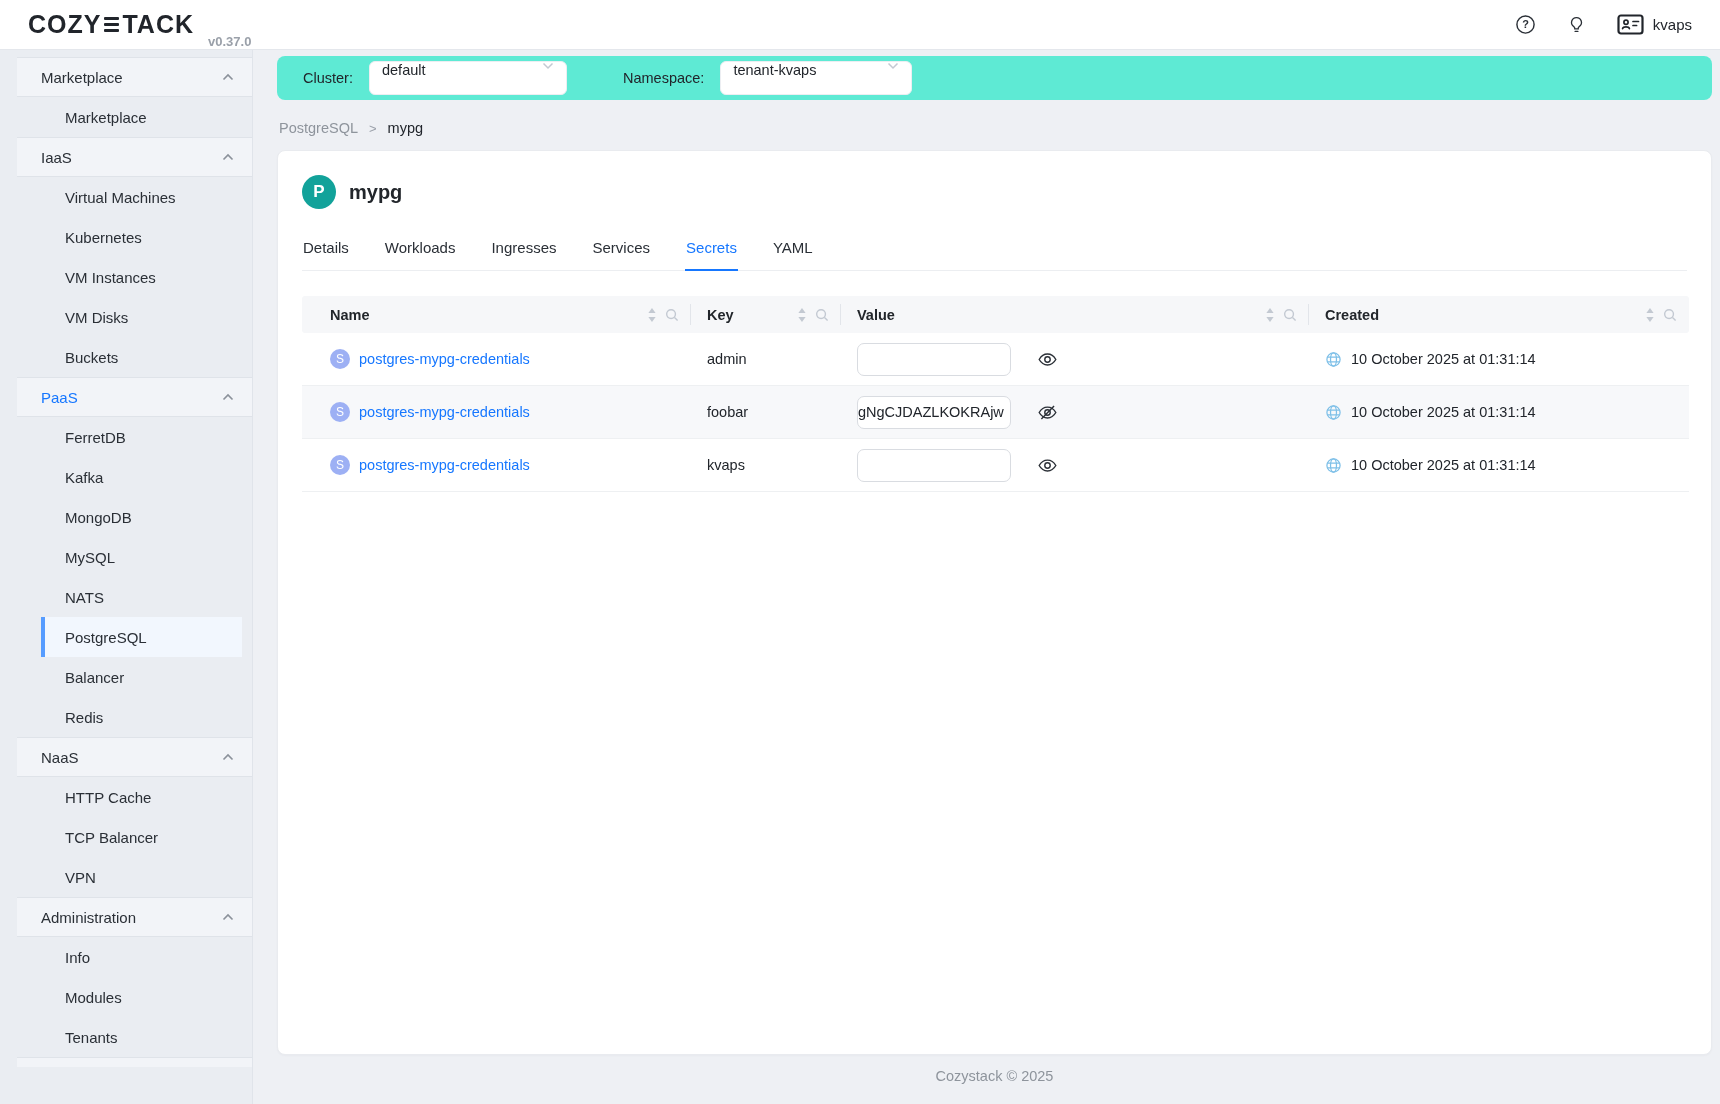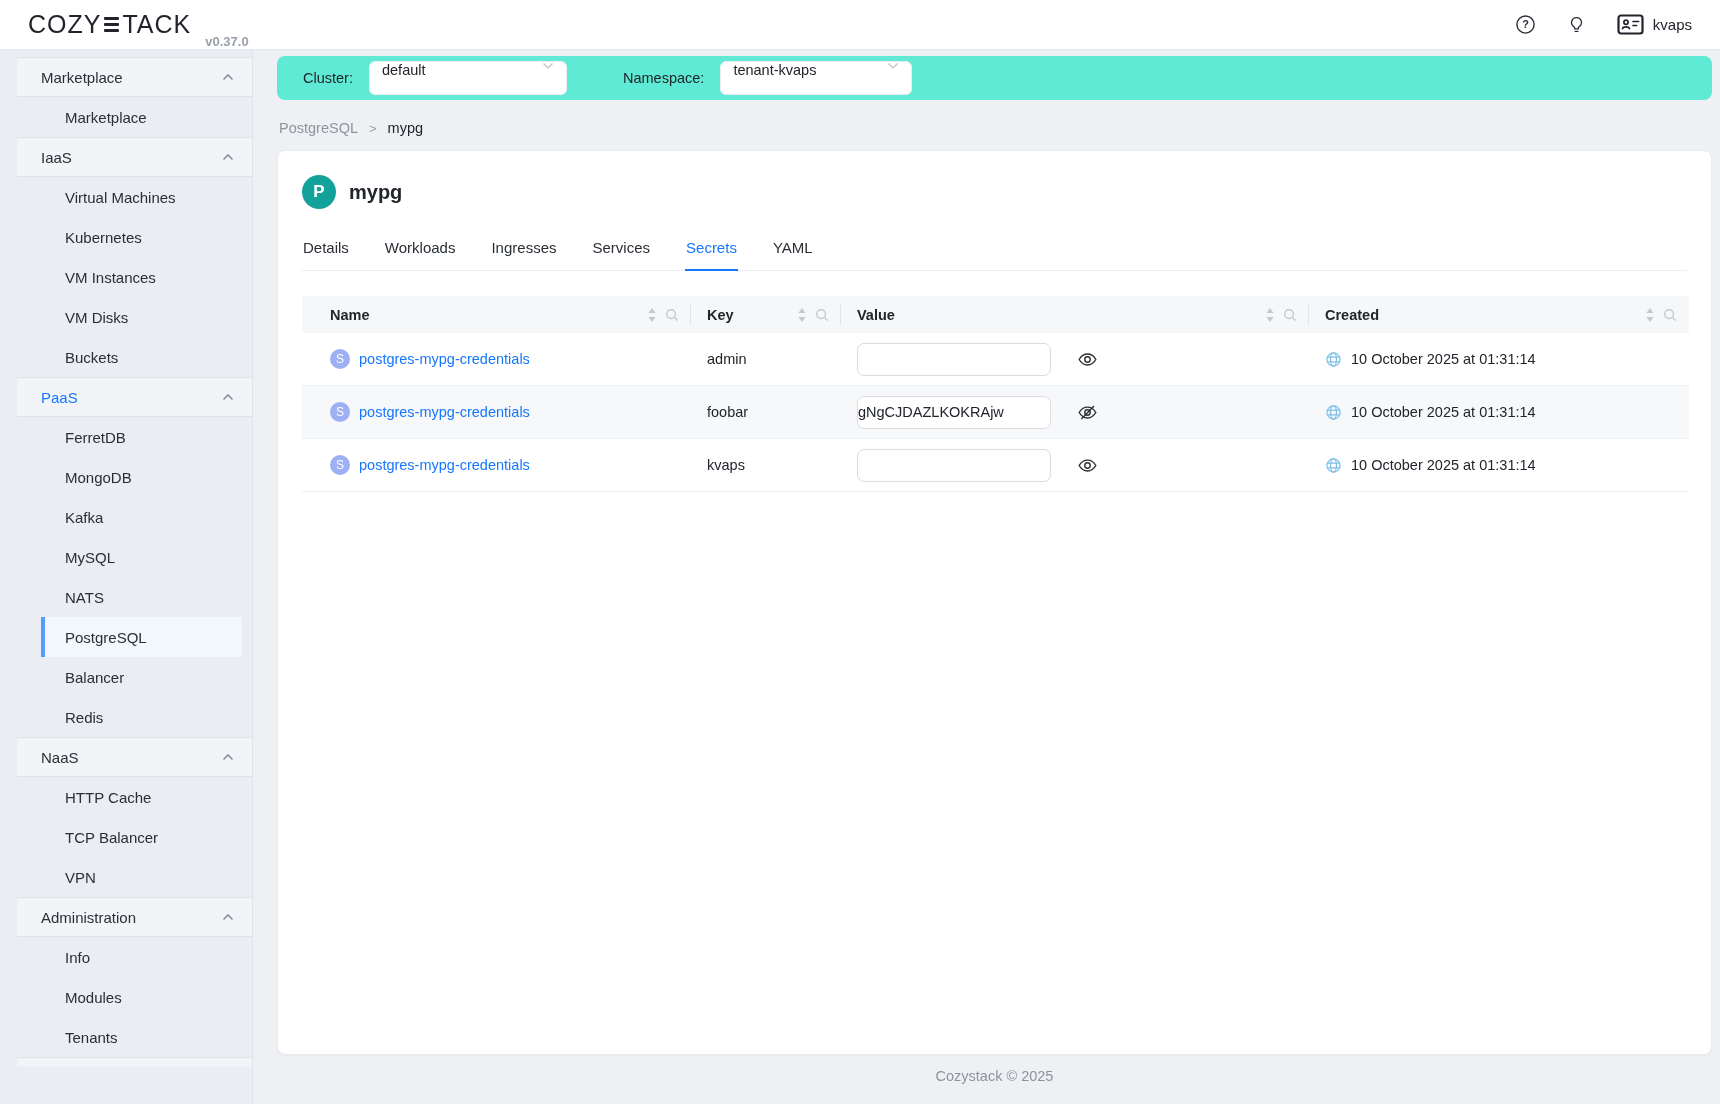--- a/index.html
+++ b/index.html
@@ -9,21 +9,21 @@
     background:#eef0f4; color:#1f2428; overflow:hidden; position:relative;
     font-size:15px;
   }
   
   .topnav {
     position:absolute; top:0; left:0; width:1720px; height:50px;
     background:#ffffff; border-bottom:1px solid #e4e7ec;
     display:flex; align-items:center; padding:0 28px; z-index:5;
   }
   .logo { display:flex; align-items:center; font-size:25px; letter-spacing:1px;
-          color:#21252b; font-weight:400; cursor:pointer; }
+          color:#21252b; font-weight:700; cursor:pointer; }
   .logo-bars { display:flex; flex-direction:column; justify-content:space-between;
                width:15px; height:15px; margin:0 3px; }
   .logo-bars i { display:block; height:2.6px; background:#21252b; border-radius:1px; }
   .version { font-size:13px; font-weight:bold; color:#9aa0a9; margin-left:14px; position:relative; top:17px; }
   .topnav-right { margin-left:auto; display:flex; align-items:center; gap:30px; }
   .icon-btn { background:none; border:none; cursor:pointer; display:flex; align-items:center; color:#2a2f36; padding:0; }
   .user-chip { display:flex; align-items:center; gap:9px; cursor:pointer; }
   .user-chip span { font-size:15px; color:#21252b; }
 
   
@@ -108,21 +108,21 @@
   }
   .tr.alt { background:#f7f8fa; }
   .td { display:flex; align-items:center; padding:0 12px 0 16px; color:#21252b; }
   .td:first-child { padding-left:28px; }
   .badge-s {
     width:20px; height:20px; border-radius:50%; background:#9db0f4; color:#fff;
     font-size:12px; display:flex; align-items:center; justify-content:center; flex:none;
   }
   .cell-link { color:#1677ff; margin-left:9px; cursor:pointer; text-decoration:none; }
   .val-input {
-    width:194px; height:33px; border:1px solid #d9dce1; border-radius:7px; background:#fff;
+    width:154px; height:33px; border:1px solid #d9dce1; border-radius:7px; background:#fff;
     padding:0 0; font-size:14.5px; font-family:"Liberation Sans",sans-serif; color:#21252b; outline:none;
   }
   .eye-btn { background:none; border:none; cursor:pointer; color:#2a2f36; display:flex; margin-left:26px; padding:0; }
   .created-cell .date { margin-left:9px; }
 
   .footer { text-align:center; margin-top:13px; font-size:14.5px; color:#8e949c; }
 </style>
 </head>
 <body>
 
@@ -205,24 +205,24 @@
     <span class="chev">
         <svg width="12" height="8" viewBox="0 0 12 8" fill="none" stroke="currentColor" stroke-width="1.6">
           <path d="M1.5 6.5 6 2l4.5 4.5"></path>
         </svg>
       </span>
   </div>
   <div class="side-item">
       <span>FerretDB</span>
     </div>
   <div class="side-item">
+      <span>Kafka</span>
+    </div>
+  <div class="side-item">
       <span>MongoDB</span>
-    </div>
-  <div class="side-item">
-      <span>Kafka</span>
     </div>
   <div class="side-item">
       <span>MySQL</span>
     </div>
   <div class="side-item">
       <span>NATS</span>
     </div>
   <div class="side-item selected">
       <span>PostgreSQL</span>
     </div>

